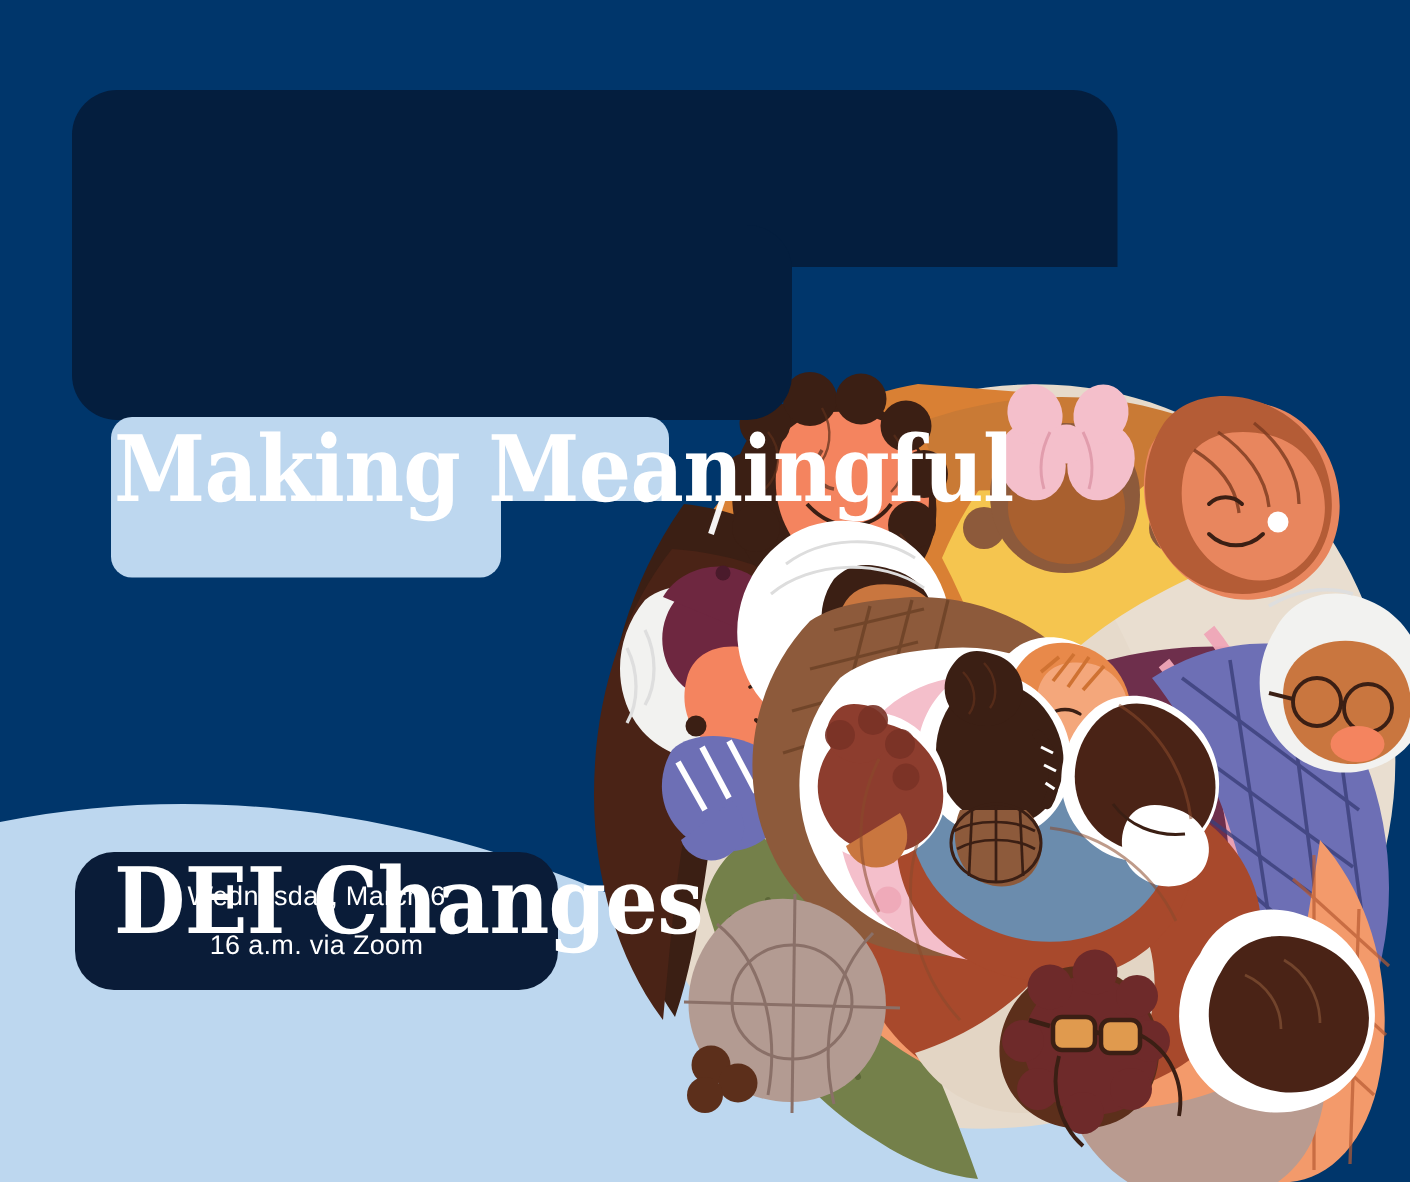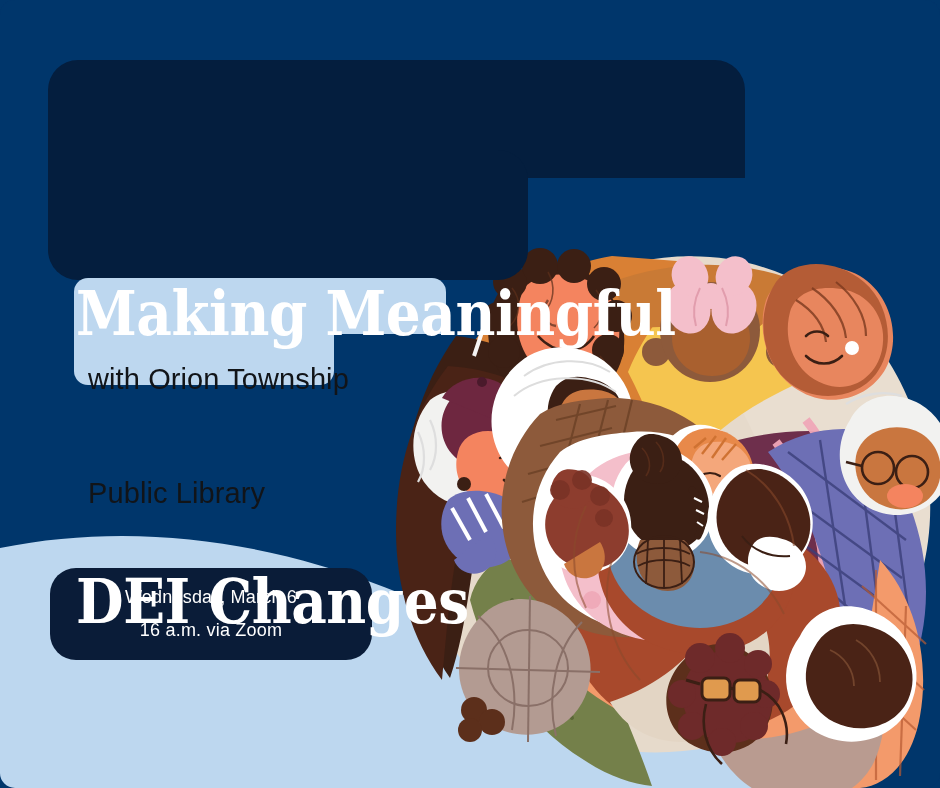--- a/index.html
+++ b/index.html
@@ -4,21 +4,20 @@
 <style>
   html,body{margin:0;padding:0;}
   body{
     width:940px;height:788px;overflow:hidden;
     font-family:"Liberation Sans", sans-serif;
     background:#00366b;
   }
   #poster{
     position:relative;width:940px;height:788px;overflow:hidden;
     background:#00366b;
-    border-radius:15px;
   }
   .layer{position:absolute;top:0;left:0;width:940px;height:788px;}
 
   
   #bgwave{z-index:1;}
 
   
   #illo{z-index:2;}
 
   
@@ -531,23 +530,19 @@
   <div id="title-text">
     <span class="tl">Making Meaningful</span>
     <span class="tl">DEI Changes</span>
   </div>
 
   <div id="sub-plate">
     <div class="seg" id="sub-a"></div>
     <div class="seg" id="sub-a2"></div>
     <div class="seg" id="sub-b"></div>
   </div>
-  <div id="sub-text">
-    <span class="sl">with Orion Township</span>
-    <span class="sl">Public Library</span>
-  </div>
 
   <div id="date-pill">
     <span class="dl">Wednesday, March 6</span>
     <span class="dl">16 a.m. via Zoom</span>
   </div>
 
 </div>
 
 </body></html>

